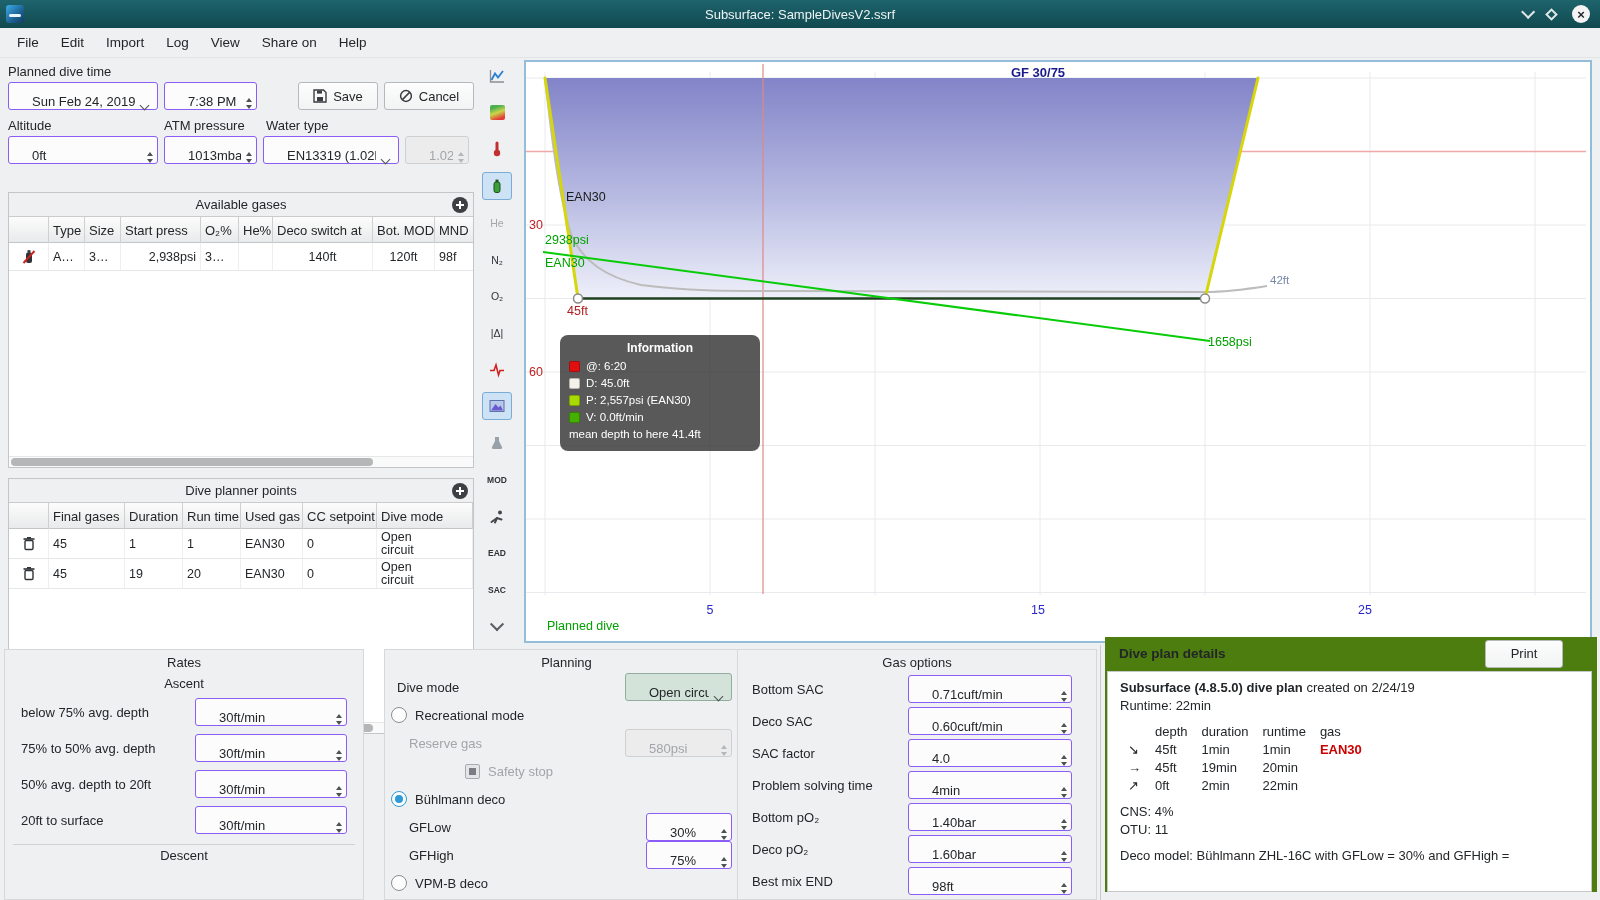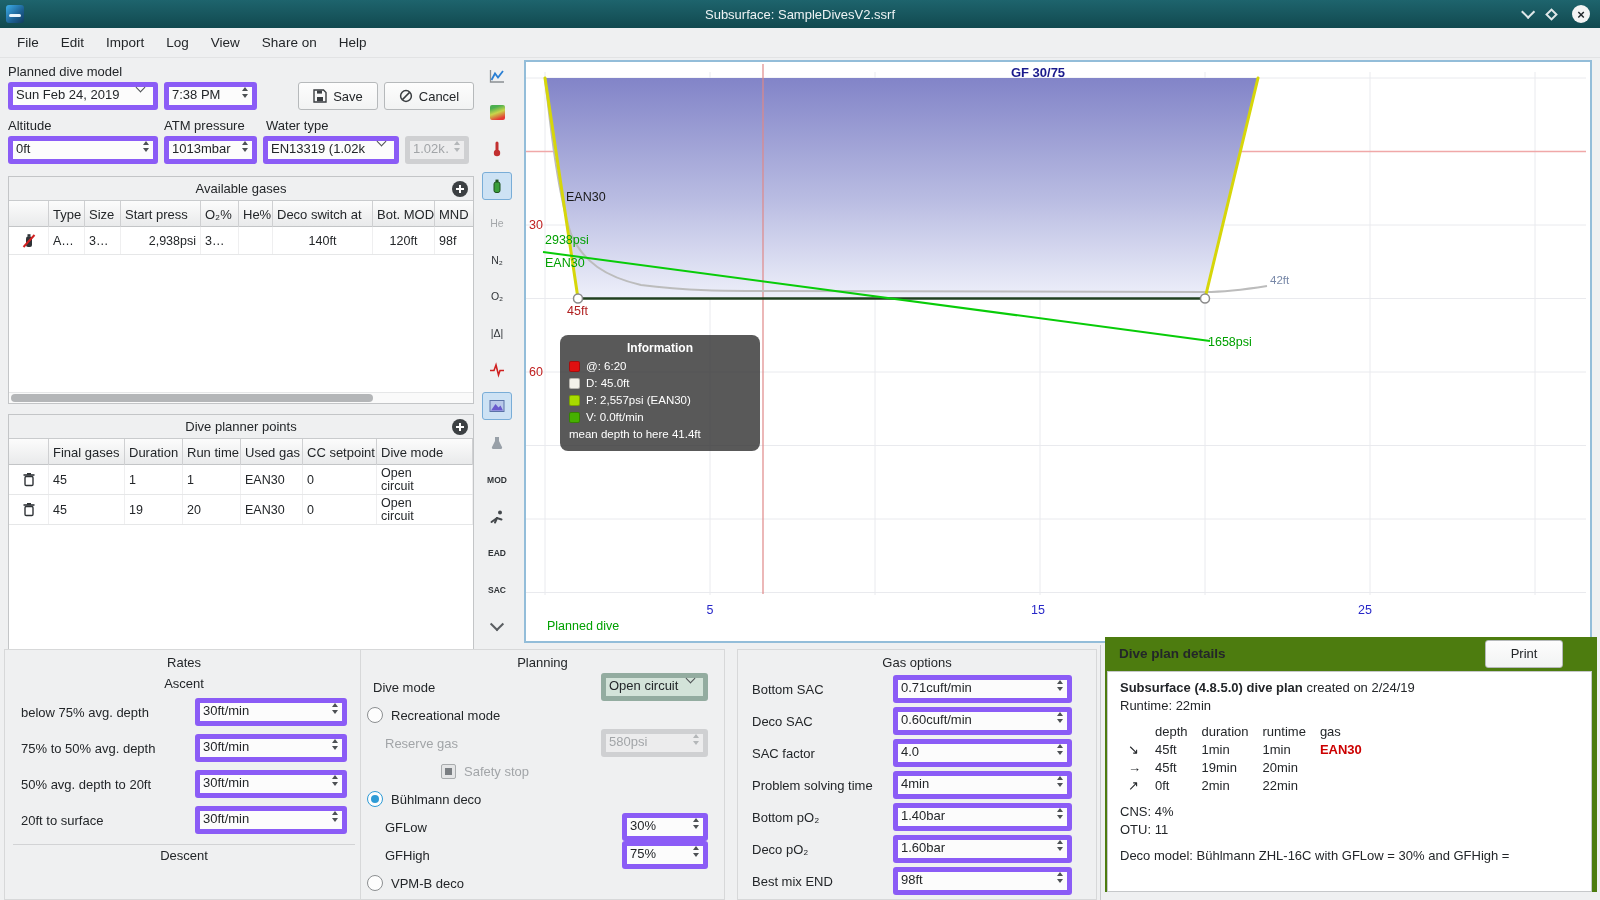--- a/index.html
+++ b/index.html
@@ -20,22 +20,22 @@
   .tb-close{width:18px;height:18px;border-radius:50%;background:#f4f4f4;color:#20262a;
     font-size:13px;font-weight:bold;display:flex;align-items:center;justify-content:center;line-height:1}
 
   
   .menubar{position:absolute;left:0;top:28px;width:1600px;height:30px;display:flex;align-items:center;
     padding-left:6px;background:#eff0f1;border-bottom:1px solid #e2e3e4}
   .menu-item{padding:4px 11px;font-size:13.5px;border-radius:3px}
 
   
   .lbl{font-size:13px;color:#232629}
-  .combo,.spinbox{display:flex;align-items:flex-start;background:#fcfcfc;border:5px solid #8b5cf6;
-    border-radius:3px;height:28px;padding:0 4px 0 3px;font-size:13px}
+  .combo,.spinbox{display:flex;align-items:flex-end;background:#fcfcfc;border:1px solid #8b5cf6;
+    border-radius:3px;height:28px;padding:0 4px 0 23px;font-size:13px}
   .combo .val,.spinbox .val{flex:1;white-space:nowrap;overflow:hidden}
   .chev{width:7px;height:7px;border-right:1.6px solid #4d5154;border-bottom:1.6px solid #4d5154;
     transform:rotate(45deg);margin:-3px 5px 0 6px;flex:none}
   .arrows{display:flex;flex-direction:column;gap:3px;margin-left:auto;padding-left:5px;flex:none}
   .tri-up{width:0;height:0;border-left:3.5px solid transparent;border-right:3.5px solid transparent;border-bottom:4.5px solid #4d5154}
   .tri-dn{width:0;height:0;border-left:3.5px solid transparent;border-right:3.5px solid transparent;border-top:4.5px solid #4d5154}
   .dis{color:#a2a5a8!important}
   .spinbox.dis,.combo.dis{background:#ececed;border-color:#cfd0d2;color:#a2a5a8}
   .spinbox.dis .tri-up{border-bottom-color:#b4b7b9}.spinbox.dis .tri-dn{border-top-color:#b4b7b9}
   .btn{display:inline-flex;align-items:center;justify-content:center;gap:6px;height:28px;
@@ -48,21 +48,21 @@
   .checkbox.filled::after{content:"";position:absolute;inset:3px;background:#7a7e82}
 
   
   .left-panel{position:absolute;left:0;top:58px;width:482px;height:587px;padding:6px 8px}
   .ctl-row{display:flex;align-items:center;gap:6px;margin-top:3px}
   .lbl-row{display:flex;margin-top:8px}
   .w150{width:150px}.w93{width:93px}.w136{width:136px}.w64{width:64px}
   .btn-save{width:80px;margin-left:auto}.btn-cancel{width:90px}
 
   .grp{border:1px solid #c3c5c7;background:#fff;display:flex;flex-direction:column;overflow:hidden}
-  .grp-gases{margin-top:12px;height:228px}
+  .grp-gases{margin-top:28px;height:276px}
   .grp-points{margin-top:10px;height:256px}
   .grp-title{position:relative;height:24px;background:#eff0f1;border-bottom:1px solid #c9cbcd;
     display:flex;align-items:center;justify-content:center;font-size:13px;flex:none}
   .add-btn{position:absolute;right:5px;top:4px;width:16px;height:16px;border-radius:50%;background:#3c4043}
   .add-btn::before{content:"";position:absolute;left:4px;top:7px;width:8px;height:2px;background:#fff}
   .add-btn::after{content:"";position:absolute;left:7px;top:4px;width:2px;height:8px;background:#fff}
   .thead,.trow{display:grid;align-items:center}
   .gases-grid{grid-template-columns:40px 36px 36px 80px 38px 34px 100px 62px 90px;width:520px}
   .points-grid{grid-template-columns:40px 76px 58px 58px 62px 74px 96px}
   .thead{background:linear-gradient(#fcfcfc,#e9eaeb);border-bottom:1px solid #c3c5c7;height:26px;flex:none}
@@ -97,28 +97,28 @@
   .profile-svg text{font-family:"Liberation Sans",sans-serif}
   .tooltip{position:absolute;left:34px;top:273px;width:200px;background:rgba(52,52,52,0.82);
     border-radius:8px;color:#fff;padding:5px 9px 8px 9px;font-size:11.5px;line-height:17px}
   .tt-title{text-align:center;font-weight:bold;font-size:12px;margin-bottom:1px}
   .tt-line{display:flex;align-items:center;gap:6px}
   .chip{width:11px;height:11px;border-radius:2px;border:1px solid rgba(0,0,0,.25);flex:none}
 
   
   .panel{position:absolute;top:649px;height:251px;background:#eff0f1;border:1px solid #d7d8d9;overflow:hidden}
   .rates{left:4px;width:360px}
-  .planning{left:360px;width:365px}
+  .planning{left:384px;width:365px}
   .gaspanel{left:737px;width:360px}
   .panel-title{text-align:center;font-size:13px;padding:5px 0 3px}
   .sub-title{text-align:center;font-size:13px;padding:3px 0}
   .descent-line{border-top:1px solid #d2d3d5;margin:6px 8px 0 8px}
   .rate-row{display:flex;align-items:center;height:36px;padding:0 16px}
   .rate-row .lbl{flex:1}
-  .w152{width:152px}.w107{width:107px;flex:none}.w86{width:86px;flex:none}.w162{width:179px;flex:none}
+  .w152{width:152px}.w107{width:107px;flex:none}.w86{width:86px;flex:none}.w162{width:164px;flex:none}
   .p-row{display:flex;align-items:center;height:28px;padding:0 16px 0 6px}
   .p-row .grow{flex:1}
   .ind{margin-left:18px}
   .ind2{margin-left:74px}
   .combo.hl{background:#d3e3d9;border-color:#93aca0}
   .opt-row{display:flex;align-items:center;height:32px;padding:0 24px 0 14px}
   .opt-row .lbl{flex:1}
 
   .vsplit{position:absolute;left:1100px;top:645px;height:255px;width:3px;border-left:1px solid #c8cacc}
 
@@ -152,21 +152,21 @@
   <span class="menu-item">File</span>
   <span class="menu-item">Edit</span>
   <span class="menu-item">Import</span>
   <span class="menu-item">Log</span>
   <span class="menu-item">View</span>
   <span class="menu-item">Share on</span>
   <span class="menu-item">Help</span>
 </div>
 
 <div class="left-panel">
-  <div class="lbl">Planned dive model</div>
+  <div class="lbl">Planned dive time</div>
 
   <div class="ctl-row">
     <div class="combo w150">
       <span class="val">Sun Feb 24, 2019</span>
       <span class="chev"></span>
     </div>
     <div class="spinbox w93">
       <span class="val">7:38 PM</span>
       <span class="arrows">
           <i class="tri-up"></i>

